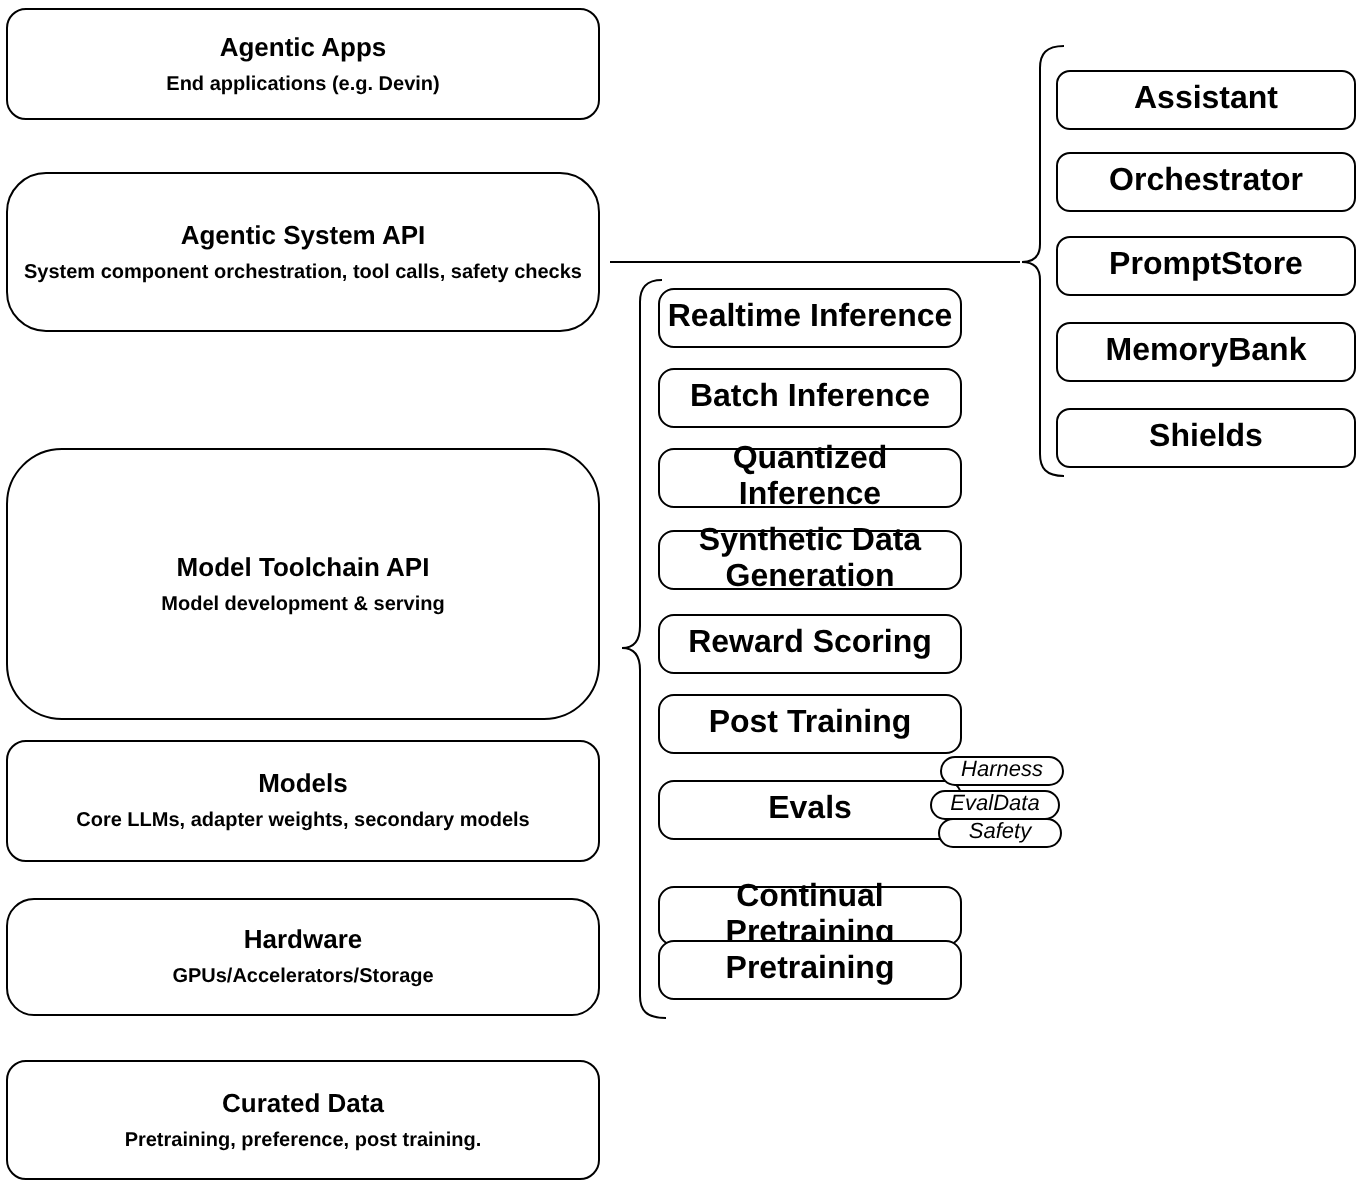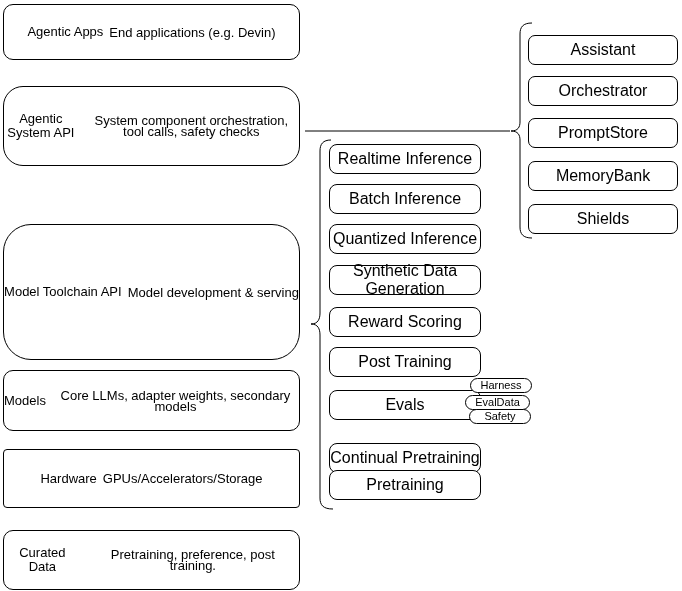--- a/index.html
+++ b/index.html
@@ -9,37 +9,38 @@
     background:#ffffff;
     font-family:"Liberation Sans", sans-serif;
     color:#000;
     overflow:hidden;
   }
   .node{
     position:absolute;
     background:#ffffff;
     border:1px solid #000;
     box-sizing:border-box;
-    display:flex;flex-direction:row;
+    display:flex;flex-direction:column;
     align-items:center;justify-content:center;
     text-align:center;
+    font-weight:bold;
   }
   
   .lbox{left:3px;width:297px;gap:6px;z-index:1;}
   .lbox .ltitle{font-size:13px;line-height:14px;}
-  .lbox .lsub{font-size:13px;line-height:11px;}
+  .lbox .lsub{font-size:10px;line-height:11px;}
   
   .mbox{left:329px;width:152px;height:30px;border-radius:8px;font-size:16px;z-index:1;}
   
   .rbox{left:528px;width:150px;height:30px;border-radius:7px;font-size:16px;z-index:1;}
   
   .pill{
     position:absolute;background:#ffffff;border:1px solid #000;border-radius:8px;
     height:15px;box-sizing:border-box;display:flex;align-items:center;justify-content:center;
-    font-size:11px;line-height:11px;z-index:3;
+    font-size:11px;line-height:11px;z-index:3;font-style:italic;
   }
   .overlay{position:absolute;left:0;top:0;z-index:2;pointer-events:none;}
 </style>
 </head>
 <body>
 
 <div class="canvas">
 
   <svg class="overlay" width="682" height="591" viewBox="0 0 682 591">
     <path d="M305 131 H510" stroke="#000" stroke-width="1" fill="none"></path>
@@ -60,21 +61,21 @@
   <div class="node lbox" style="top:224px;height:136px;border-radius:28px">
     <div class="ltitle">Model Toolchain API</div>
     <div class="lsub">Model development &amp; serving</div>
   </div>
 
   <div class="node lbox" style="top:370px;height:61px;border-radius:10px">
     <div class="ltitle">Models</div>
     <div class="lsub">Core LLMs, adapter weights, secondary models</div>
   </div>
 
-  <div class="node lbox" style="top:449px;height:59px;border-radius:4px">
+  <div class="node lbox" style="top:449px;height:59px;border-radius:14px">
     <div class="ltitle">Hardware</div>
     <div class="lsub">GPUs/Accelerators/Storage</div>
   </div>
 
   <div class="node lbox" style="top:530px;height:60px;border-radius:10px">
     <div class="ltitle">Curated Data</div>
     <div class="lsub">Pretraining, preference, post training.</div>
   </div>
 
   <div class="node mbox" style="top:144px">

